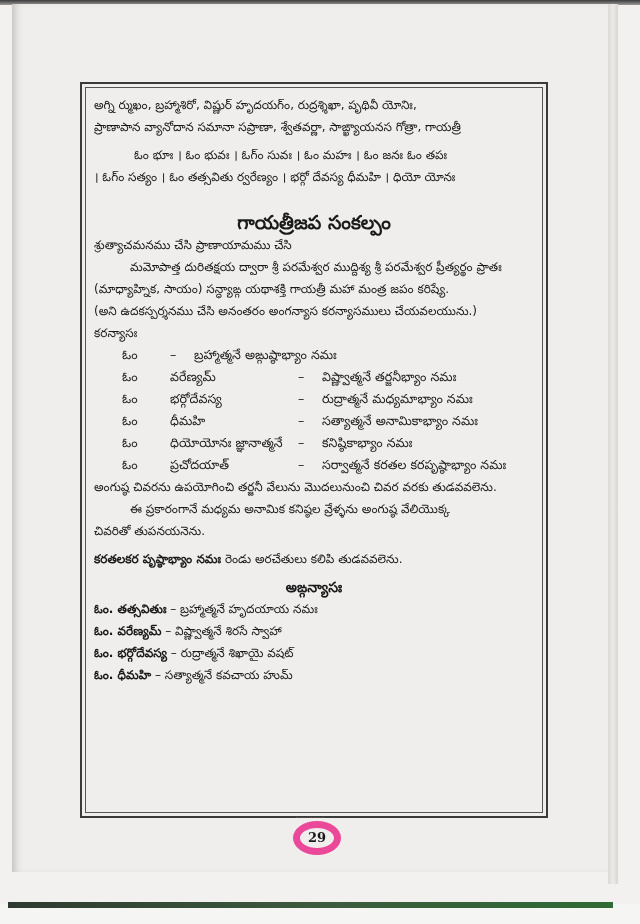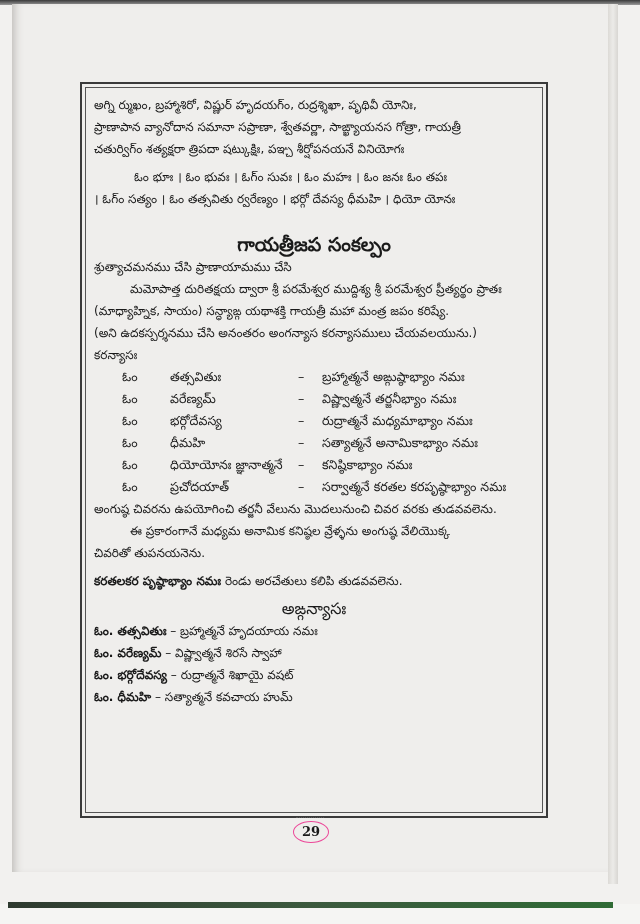--- a/index.html
+++ b/index.html
@@ -25,69 +25,67 @@
     .frame-inner {
       position: absolute; left: 3px; top: 3px; right: 3px; bottom: 3px;
       border: 1px solid #555;
       padding: 6px 8px 0 8px;
       box-sizing: border-box;
     }
     .line { font-size: 12px; line-height: 22px; white-space: nowrap; overflow: hidden; }
     .indent { padding-left: 40px; }
     .indent2 { padding-left: 36px; }
     .heading { text-align: center; font-weight: bold; font-size: 19px; line-height: 24px; margin-top: 16px; }
-    .subheading { text-align: center; font-weight: normal; font-size: 16px; line-height: 22px; }
+    .subheading { text-align: center; font-weight: bold; font-size: 14px; line-height: 22px; }
     .bold { font-weight: bold; }
     .gap { height: 6px; }
     .nyasa-row { display: flex; font-size: 12.6px; line-height: 22px; white-space: nowrap; }
     .nyasa-row .om { width: 48px; padding-left: 28px; }
     .nyasa-row .mantra { width: 128px; }
     .nyasa-row .dash { width: 24px; text-align: left; }
     .nyasa-row .meaning { flex: 1; }
     .anga-row { font-size: 12px; line-height: 22px; white-space: nowrap; }
     .anga-row .b { font-weight: bold; }
     .page-number {
       position: absolute; left: 293px; top: 821px; width: 34px; height: 20px;
-      border: 1px solid #ec4899; border-radius: 50%;
+      border: 7px solid #ec4899; border-radius: 50%;
       text-align: center; font-family: "DejaVu Serif", serif; font-weight: bold; font-size: 13px; line-height: 20px;
     }
     .pn-deco { position: absolute; left: 296px; top: 817px; width: 28px; border-top: 1px dotted #555; }
   </style>
 </head>
 <body>
 
 <div class="top-shadow"></div>
 <div class="page"></div>
 <div class="page-right-edge"></div>
 <div class="bottom-band"></div>
 <div class="bottom-cover"></div>
 
 <div class="frame">
   <div class="frame-inner">
 
     <div class="line">అగ్ని ర్ముఖం, బ్రహ్మాశిరో, విష్ణుర్ హృదయగ్ం, రుద్రశ్శిఖా, పృథివీ యోనిః,</div>
     <div class="line">ప్రాణాపాన వ్యానోదాన సమానా సప్రాణా, శ్వేతవర్ణా, సాఙ్ఖ్యాయనస గోత్రా, గాయత్రీ</div>
-    <div class="line">చతుర్విగ్ం శత్యక్షరా త్రిపదా షట్కుక్షిః, పఞ్చ శీర్షోపనయనే వినియోగః</div>
 
     <div class="gap"></div>
     <div class="line indent">ఓం భూః । ఓం భువః । ఓగ్ం సువః । ఓం మహః । ఓం జనః ఓం తపః</div>
     <div class="line">। ఓగ్ం సత్యం । ఓం తత్సవితు ర్వరేణ్యం । భర్గో దేవస్య ధీమహి । ధియో యోనః</div>
 
     <div class="gap"></div>
     <div class="heading">గాయత్రీజప సంకల్పం</div>
     <div class="line">శ్రుత్యాచమనము చేసి ప్రాణాయామము చేసి</div>
     <div class="line indent2">మమోపాత్త దురితక్షయ ద్వారా శ్రీ పరమేశ్వర ముద్దిశ్య శ్రీ పరమేశ్వర ప్రీత్యర్థం ప్రాతః</div>
     <div class="line">(మాధ్యాహ్నిక, సాయం) సన్ధ్యాఙ్గ యథాశక్తి గాయత్రీ మహా మంత్ర జపం కరిష్యే.</div>
     <div class="line">(అని ఉదకస్పర్శనము చేసి అనంతరం అంగన్యాస కరన్యాసములు చేయవలయును.)</div>
 
     <div class="line">కరన్యాసః</div>
 
     <div class="nyasa-row">
       <span class="om">ఓం</span>
-      <span class="mantra">తత్సవితుః</span>
       <span class="dash">–</span>
       <span class="meaning">బ్రహ్మాత్మనే అఙ్గుష్ఠాభ్యాం నమః</span>
     </div>
     <div class="nyasa-row">
       <span class="om">ఓం</span>
       <span class="mantra">వరేణ్యమ్</span>
       <span class="dash">–</span>
       <span class="meaning">విష్ణ్వాత్మనే తర్జనీభ్యాం నమః</span>
     </div>
     <div class="nyasa-row">

